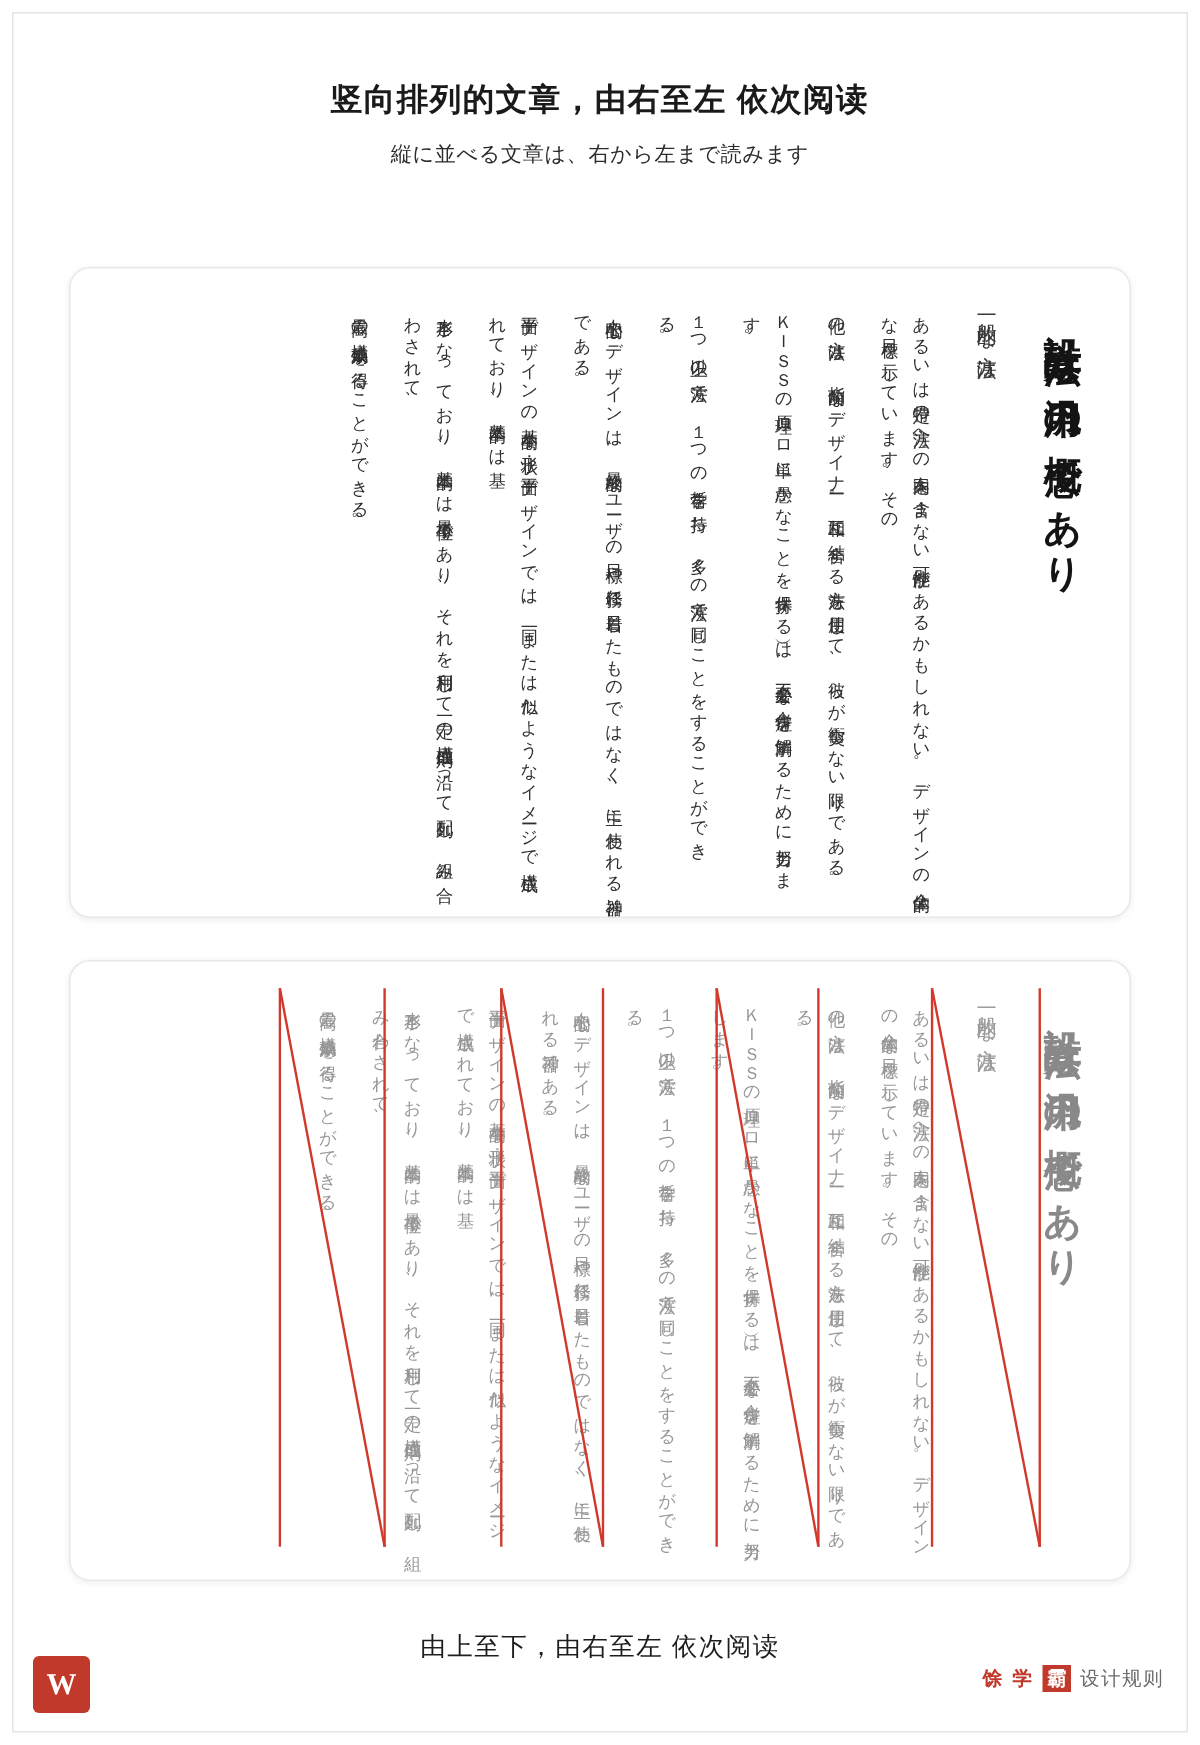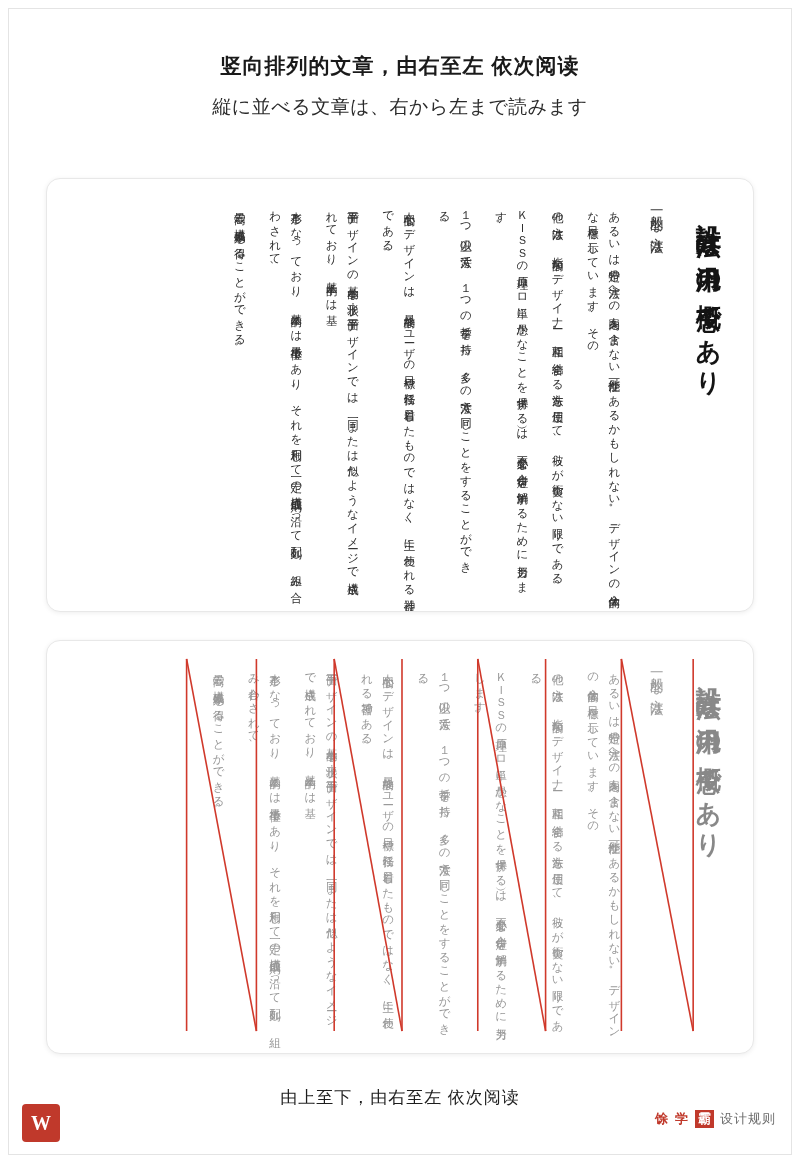--- a/index.html
+++ b/index.html
@@ -38,21 +38,21 @@
     text-align: center;
   }
   .title-cn {
     font-size: 21px;
     font-weight: bold;
     color: #1a1a1a;
     letter-spacing: 1px;
     margin: 0 0 14px 0;
   }
   .title-jp {
-    font-size: 19px;
+    font-size: 14px;
     color: #2b2b2b;
     margin: 0;
     letter-spacing: 0.5px;
   }
 
   .card {
     position: absolute;
     left: 46px;
     width: 708px;
     background: #ffffff;

